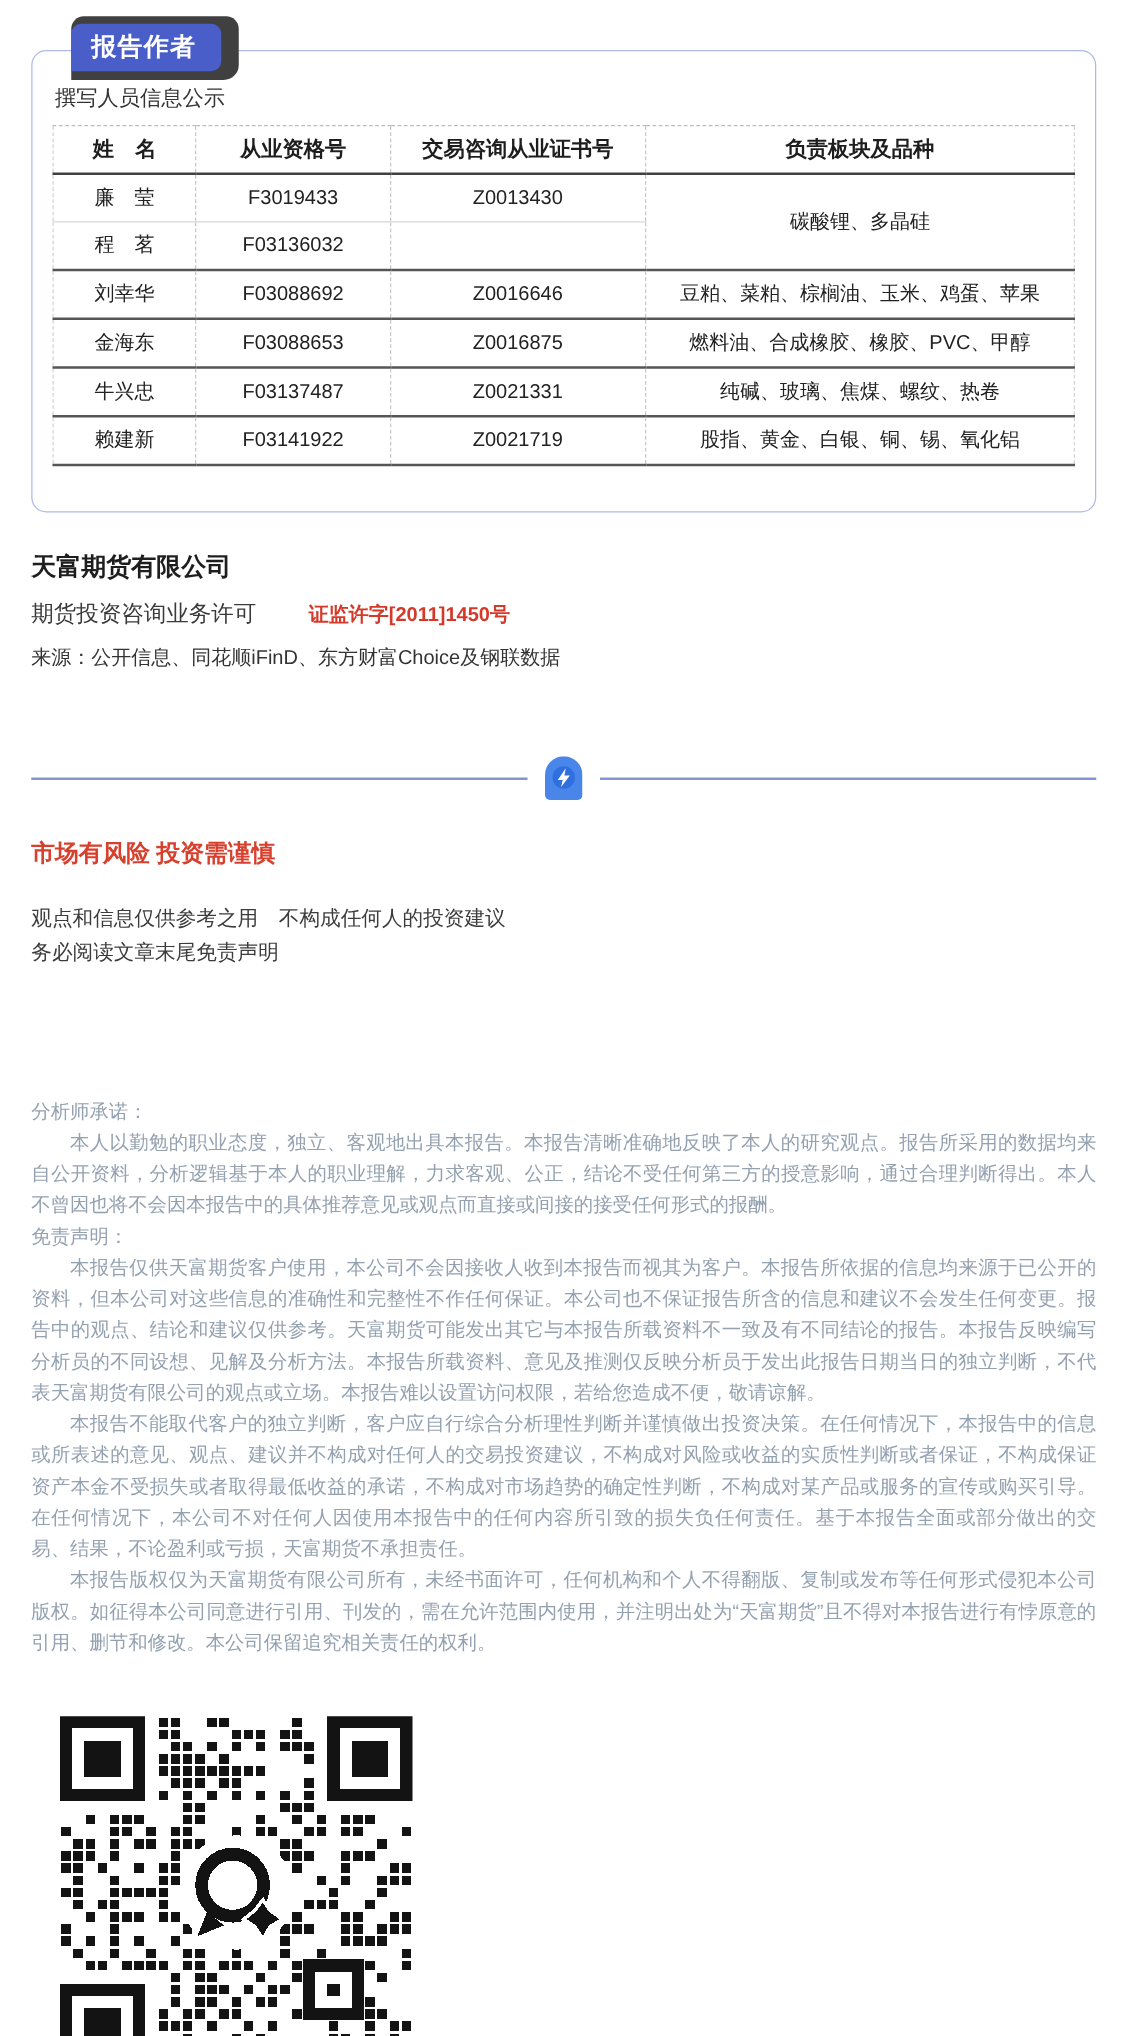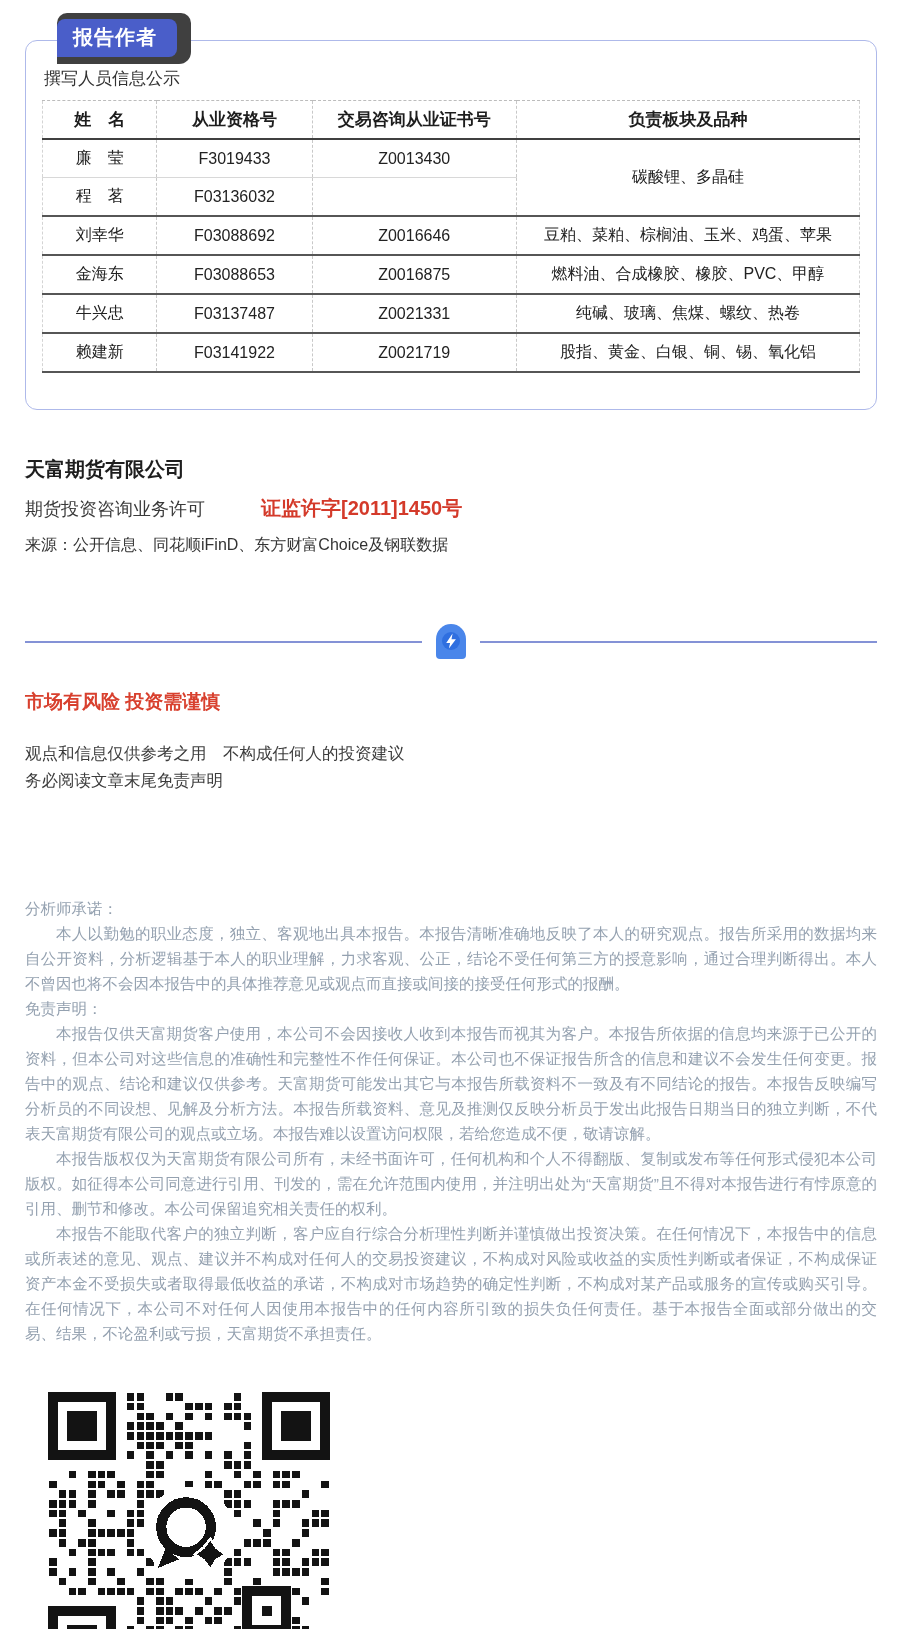--- a/index.html
+++ b/index.html
@@ -18,23 +18,23 @@
   table.authors th { font-size:17px; font-weight:700; padding:7px 4px; color:#1d1d1d;
     border-top:1px dashed #bcbcbc; border-bottom:2px solid #404040; }
   table.authors td { padding:8px 4px; }
   table.authors th + th, table.authors td + td { border-left:1px dashed #c8c8c8; }
   table.authors tbody tr.major td { border-top:2px solid #565656;text-align:center; }
   table.authors tbody tr.sub td { border-top:1px solid #d8d8d8; }
   table.authors tbody tr:last-child td { border-bottom:2px solid #565656; }
   .col-name { width:14%; } .col-qual { width:19%; } .col-cert { width:25%; } .col-prod { width:42%; }
 
   
-  .company-name { margin-top:46px; font-size:20px; font-weight:700; color:#1e1e1e; }
+  .company-name { margin-top:30px; font-size:20px; font-weight:700; color:#1e1e1e; }
   .license-line { margin-top:12px; font-size:18px; color:#3a3a3a; }
-  .license-no { color:#d43a2a; font-weight:700; font-size:20px; margin-left:56px; }
+  .license-no { color:#d43a2a; font-weight:700; font-size:16px; margin-left:42px; }
   .completion { margin-top:38px; color:#da3e2c; font-size:16.5px; }
   .sources { margin-top:13px; color:#333; font-size:16px; }
 
   
   .divider { margin-top:68px; display:flex; align-items:center; gap:14px; }
   .divider .line { flex:1; height:2px; background:#8492d6; }
   .bolt-icon { width:30px; height:35px; flex:0 0 auto; }
 
   
   .warnings { text-align:left; margin-right:32px; }
@@ -133,22 +133,22 @@
     <div class="warn-risk">市场有风险 投资需谨慎</div>
     <div class="warn-l2">观点和信息仅供参考之用　不构成任何人的投资建议</div>
     <div class="warn-l3">务必阅读文章末尾免责声明</div>
   </div>
 
   <div class="disclaimer">
     <p>分析师承诺：</p>
     <p class="ind">本人以勤勉的职业态度，独立、客观地出具本报告。本报告清晰准确地反映了本人的研究观点。报告所采用的数据均来自公开资料，分析逻辑基于本人的职业理解，力求客观、公正，结论不受任何第三方的授意影响，通过合理判断得出。本人不曾因也将不会因本报告中的具体推荐意见或观点而直接或间接的接受任何形式的报酬。</p>
     <p>免责声明：</p>
     <p class="ind">本报告仅供天富期货客户使用，本公司不会因接收人收到本报告而视其为客户。本报告所依据的信息均来源于已公开的资料，但本公司对这些信息的准确性和完整性不作任何保证。本公司也不保证报告所含的信息和建议不会发生任何变更。报告中的观点、结论和建议仅供参考。天富期货可能发出其它与本报告所载资料不一致及有不同结论的报告。本报告反映编写分析员的不同设想、见解及分析方法。本报告所载资料、意见及推测仅反映分析员于发出此报告日期当日的独立判断，不代表天富期货有限公司的观点或立场。本报告难以设置访问权限，若给您造成不便，敬请谅解。</p>
+    <p class="ind">本报告不能取代客户的独立判断，客户应自行综合分析理性判断并谨慎做出投资决策。在任何情况下，本报告中的信息或所表述的意见、观点、建议并不构成对任何人的交易投资建议，不构成对风险或收益的实质性判断或者保证，不构成保证资产本金不受损失或者取得最低收益的承诺，不构成对市场趋势的确定性判断，不构成对某产品或服务的宣传或购买引导。在任何情况下，本公司不对任何人因使用本报告中的任何内容所引致的损失负任何责任。基于本报告全面或部分做出的交易、结果，不论盈利或亏损，天富期货不承担责任。</p>
     <p class="ind">本报告版权仅为天富期货有限公司所有，未经书面许可，任何机构和个人不得翻版、复制或发布等任何形式侵犯本公司版权。如征得本公司同意进行引用、刊发的，需在允许范围内使用，并注明出处为“天富期货”且不得对本报告进行有悖原意的引用、删节和修改。本公司保留追究相关责任的权利。</p>
-    <p class="ind">本报告不能取代客户的独立判断，客户应自行综合分析理性判断并谨慎做出投资决策。在任何情况下，本报告中的信息或所表述的意见、观点、建议并不构成对任何人的交易投资建议，不构成对风险或收益的实质性判断或者保证，不构成保证资产本金不受损失或者取得最低收益的承诺，不构成对市场趋势的确定性判断，不构成对某产品或服务的宣传或购买引导。在任何情况下，本公司不对任何人因使用本报告中的任何内容所引致的损失负任何责任。基于本报告全面或部分做出的交易、结果，不论盈利或亏损，天富期货不承担责任。</p>
   </div>
 
   <div class="qr-block">
     <svg id="qr-svg" width="282" height="282" viewBox="0 0 29 29" shape-rendering="crispEdges">
         <rect x="0" y="0" width="1" height="1" fill="#131313"></rect>
         <rect x="1" y="0" width="1" height="1" fill="#131313"></rect>
         <rect x="2" y="0" width="1" height="1" fill="#131313"></rect>
         <rect x="3" y="0" width="1" height="1" fill="#131313"></rect>
         <rect x="4" y="0" width="1" height="1" fill="#131313"></rect>
         <rect x="5" y="0" width="1" height="1" fill="#131313"></rect>

